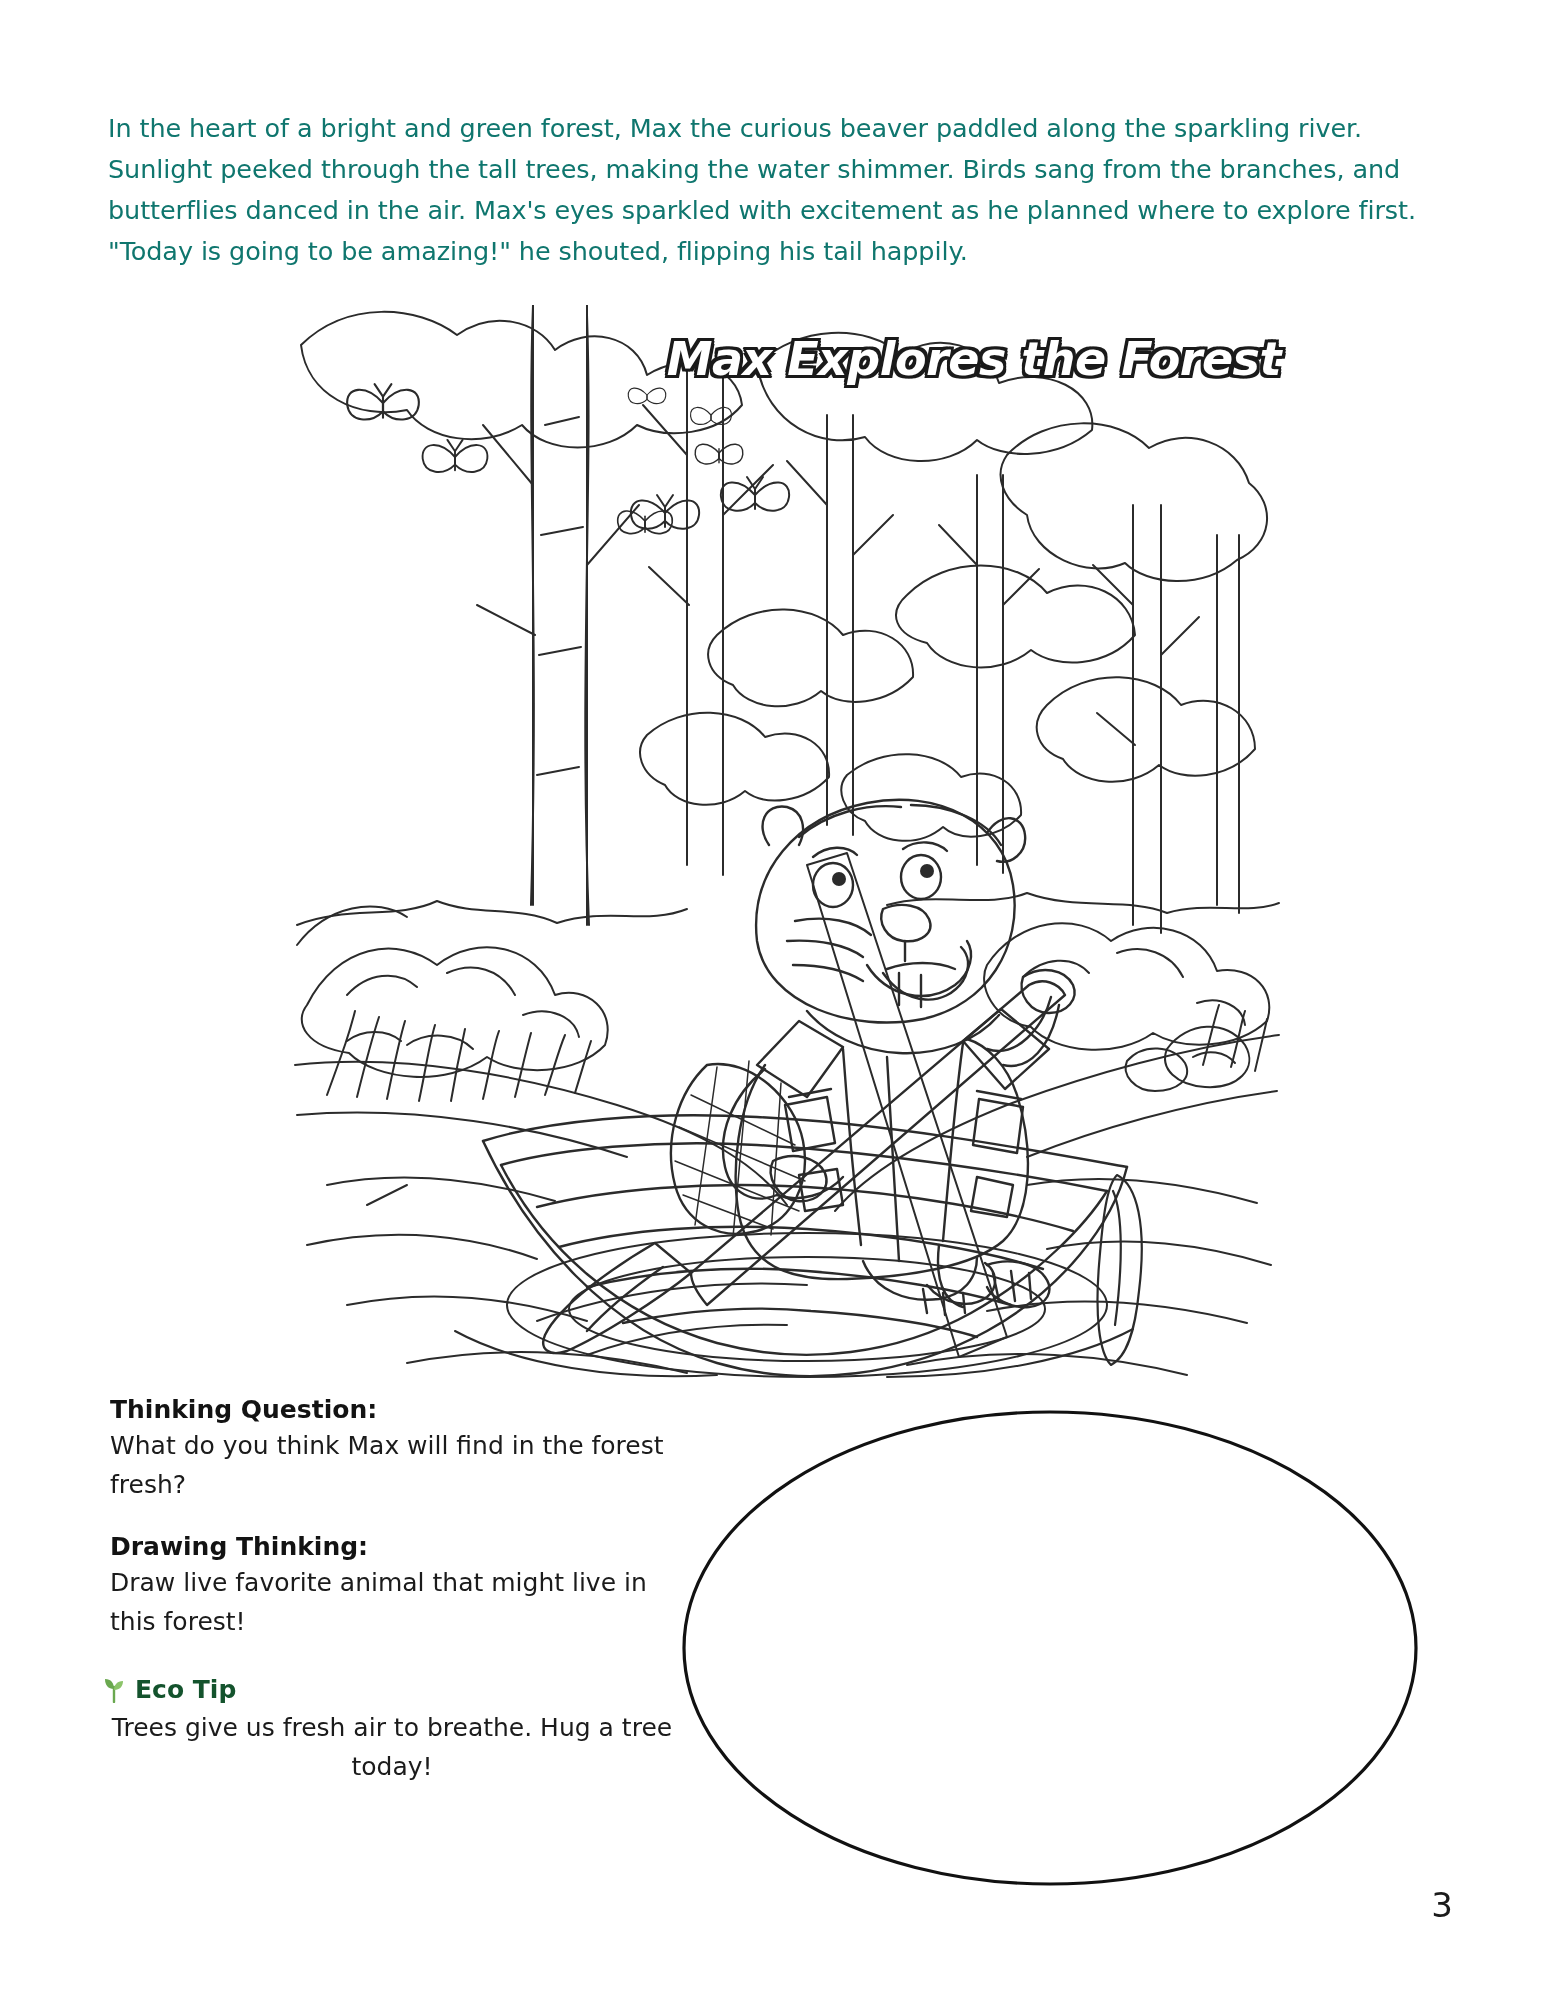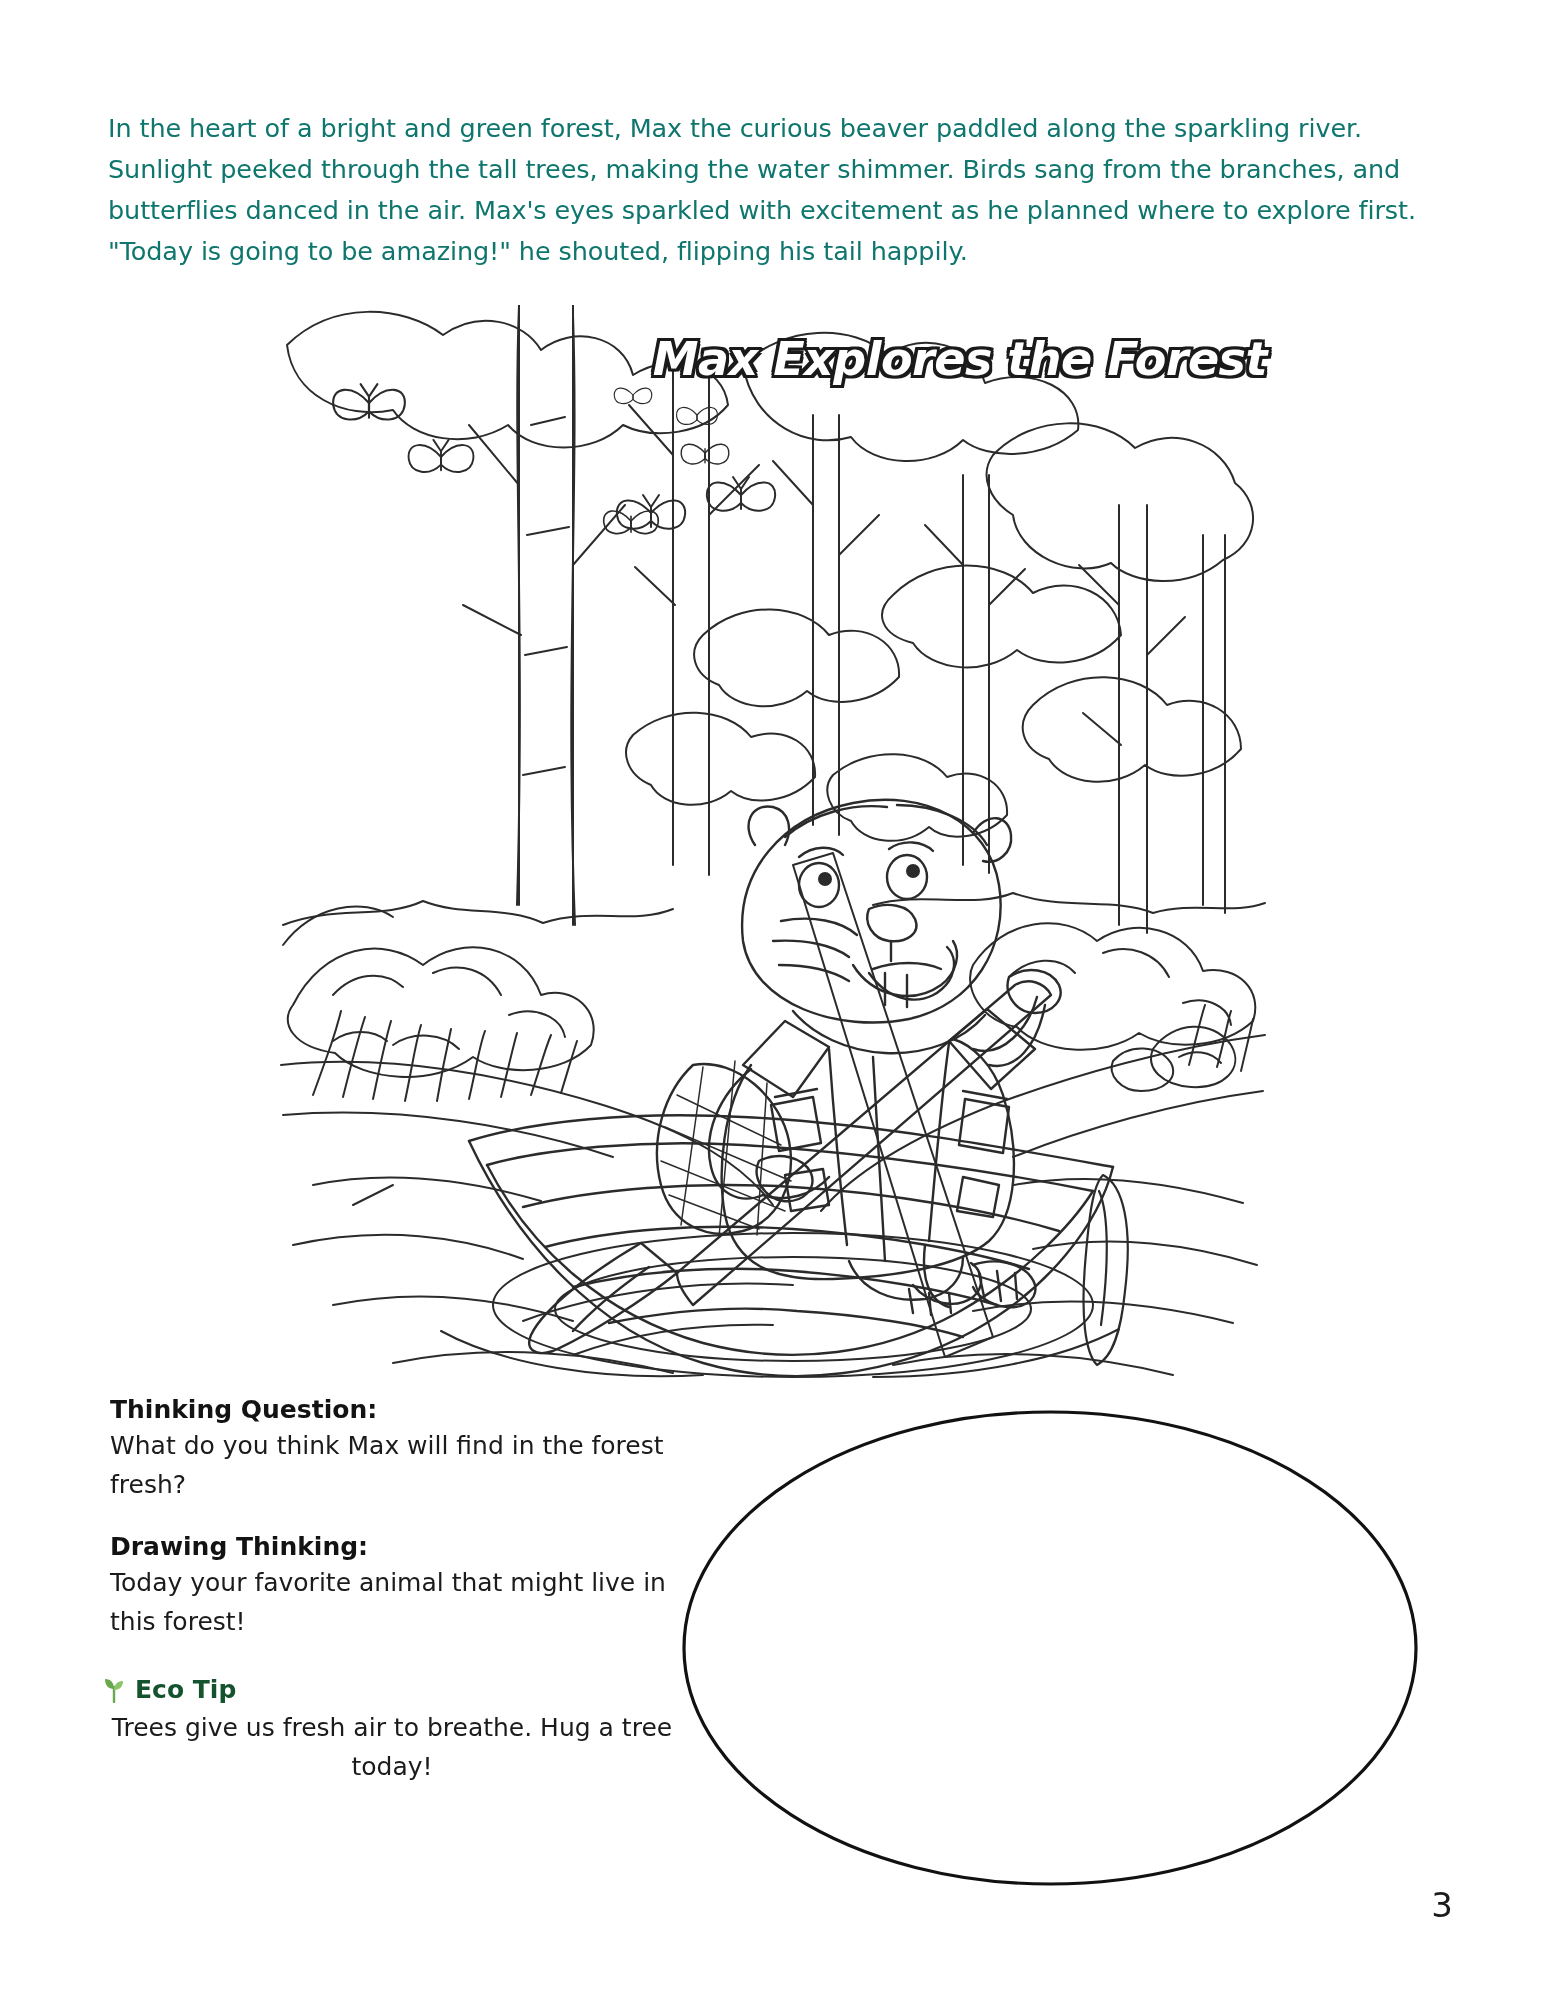--- a/index.html
+++ b/index.html
@@ -24,21 +24,21 @@
     width: 1310px;
     font-size: 25.5px;
     line-height: 41px;
     color: #0f766e;
     letter-spacing: -0.1px;
   }
 
   
   .illus {
     position: absolute;
-    left: 273px;
+    left: 287px;
     top: 305px;
     width: 1000px;
     height: 1075px;
     overflow: hidden;
   }
   .illus svg { display: block; }
 
   .illus-title {
     position: absolute;
     left: 0;
@@ -365,21 +365,21 @@
     <div class="illus-title-text">Max Explores the Forest</div>
   </div>
 </div>
 
 <div class="activities">
 
   <div class="act-head tight">Thinking Question:</div>
   <div class="act-body">What do you think Max will find in the forest fresh?</div>
 
   <div class="act-head tight">Drawing Thinking:</div>
-  <div class="act-body">Today your favorite animal that might live in this forest!</div>
+  <div class="act-body">Draw live favorite animal that might live in this forest!</div>
 
   <div class="eco-head">
     <span class="sprout">
       <svg width="24" height="26" viewBox="0 0 24 26" fill="none" aria-hidden="true">
         <path d="M12 25 L12 10" stroke="#6aa84f" stroke-width="2.4" stroke-linecap="round"></path>
         <path d="M12 12 C 6 12, 3 8, 3 2 C 9 2, 12 6, 12 12 Z" fill="#6aa84f"></path>
         <path d="M12 13 C 18 13, 21 9, 21 4 C 15 4, 12 8, 12 13 Z" fill="#8cc46a"></path>
       </svg>
     </span>
     <span>Eco Tip</span>

